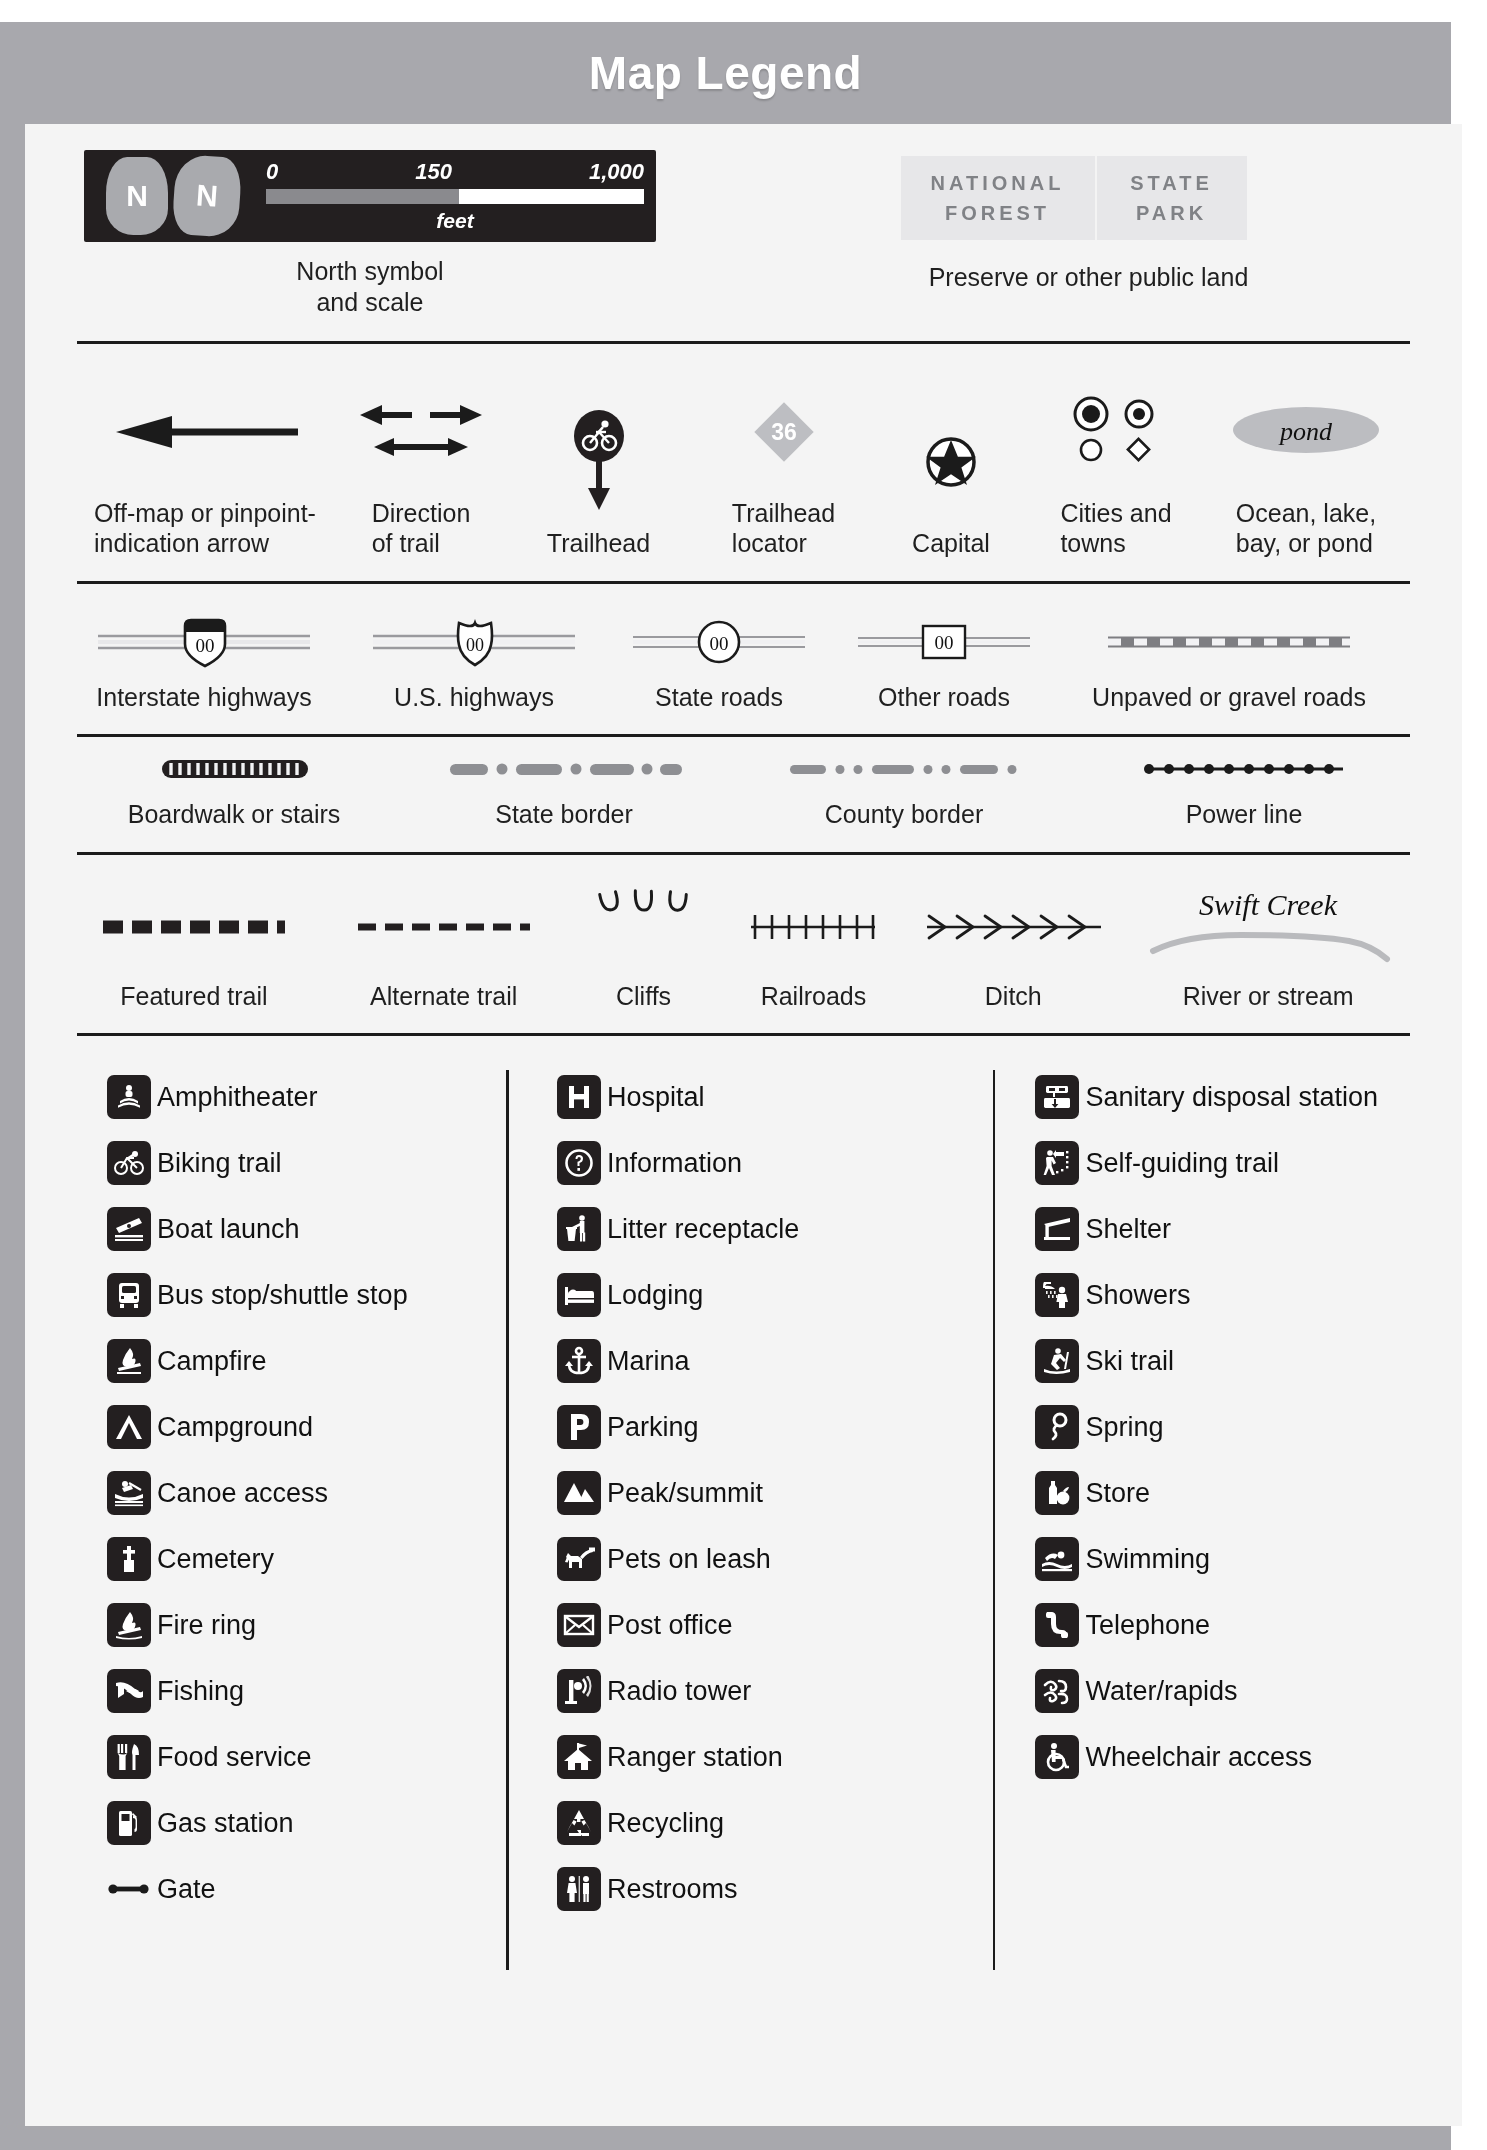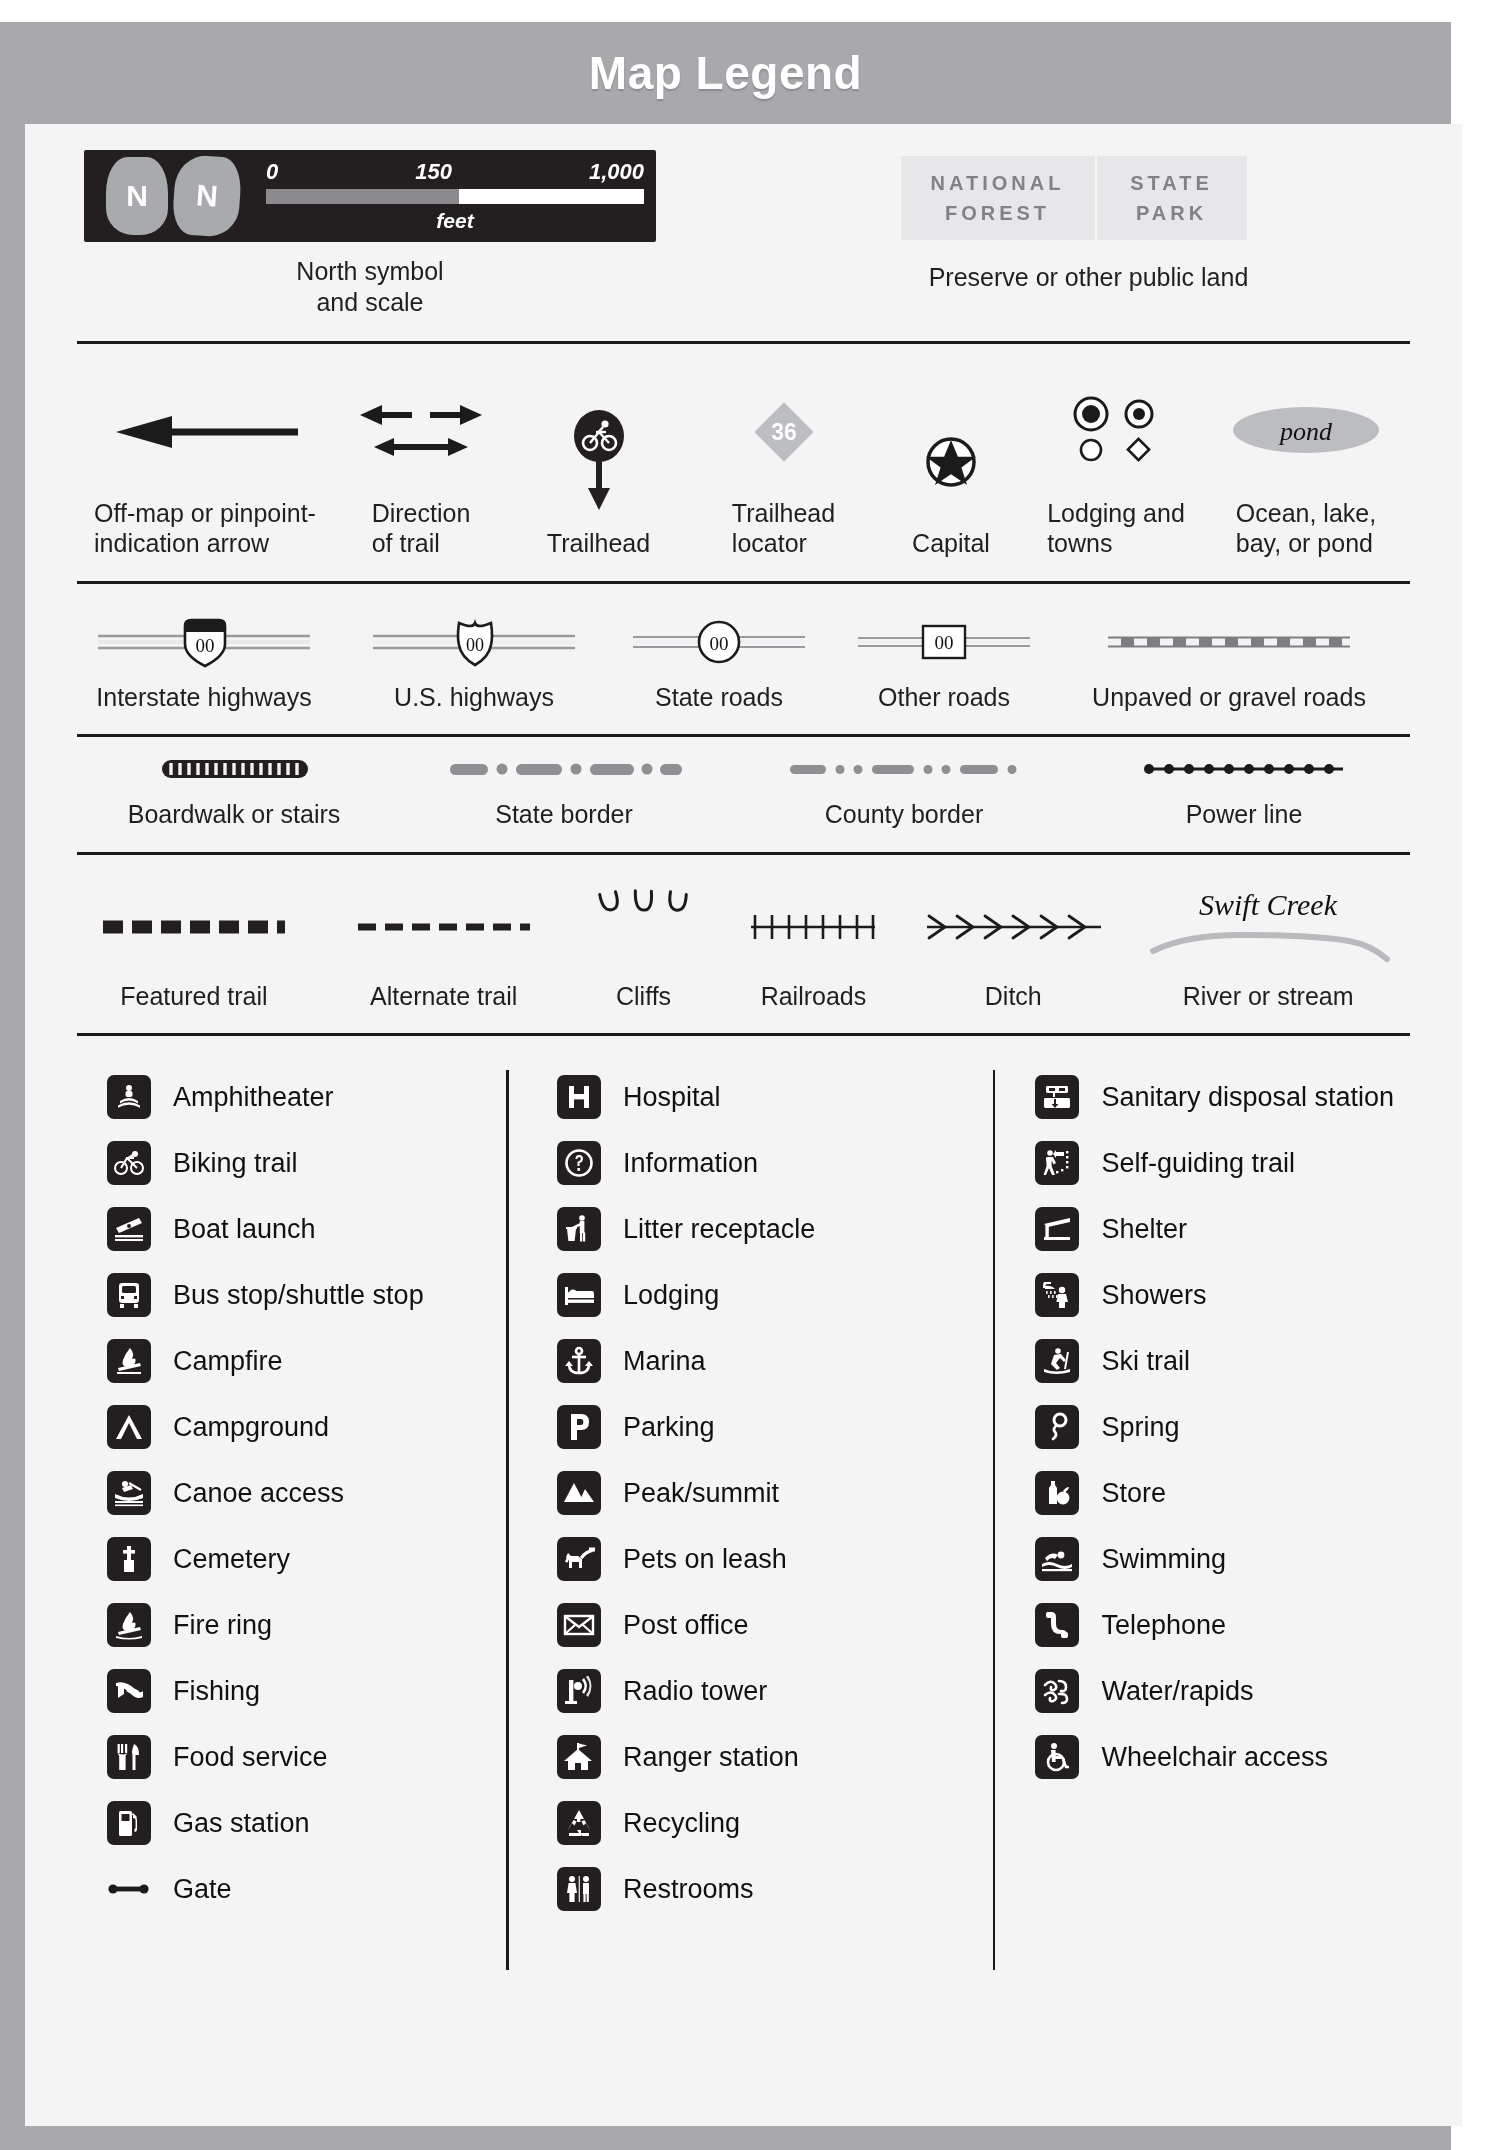--- a/index.html
+++ b/index.html
@@ -88,21 +88,21 @@
   .col.c1{width:440px;padding-left:82px;}
   .col.c2{width:480px;padding-left:48px;}
   .col.c3{width:470px;padding-left:40px;}
   .vline{width:3px;background:#1b1b1b;margin-top:6px;}
   .item{display:flex;align-items:center;height:66px;}
   .icon{
     width:44px;height:44px;background:#231f20;border-radius:7px;
     display:flex;align-items:center;justify-content:center;flex:0 0 44px;
   }
   .icon.plain{background:transparent;}
-  .item .name{margin-left:22px;font-size:27px;color:#111;}
+  .item .name{margin-left:6px;font-size:27px;color:#111;}
 </style>
 </head>
 <body>
 
 <div class="page">
 
   <div class="title-bar">
     <div class="title">Map Legend</div>
   </div>
 
@@ -244,21 +244,21 @@
           <svg width="110" height="80" viewBox="0 0 110 80">
             <circle cx="30" cy="22" r="16" fill="#fff" stroke="#1b1b1b" stroke-width="3"></circle>
             <circle cx="30" cy="22" r="9" fill="#1b1b1b"></circle>
             <circle cx="78" cy="22" r="13" fill="#fff" stroke="#1b1b1b" stroke-width="3"></circle>
             <circle cx="78" cy="22" r="6" fill="#1b1b1b"></circle>
             <circle cx="30" cy="58" r="10" fill="#fff" stroke="#1b1b1b" stroke-width="2.6"></circle>
             <rect x="70" y="50" width="15" height="15" fill="#fff" stroke="#1b1b1b" stroke-width="2.6" transform="rotate(45 77.5 57.5)"></rect>
           </svg>
         </div>
         <div class="lbl">
-          <div style="white-space:pre-line;">Lodging and
+          <div style="white-space:pre-line;">Cities and
 towns</div>
         </div>
       </div>
 
       <div class="cell" style="width:210px;">
         <div class="sym">
           <svg width="160" height="64" viewBox="0 0 160 64">
             <ellipse cx="80" cy="30" rx="73" ry="23" fill="#bcbdc1"></ellipse>
             <text x="80" y="40" text-anchor="middle" fill="#111" font-size="26" font-style="italic" font-family="Liberation Serif, serif">pond</text>
           </svg>

